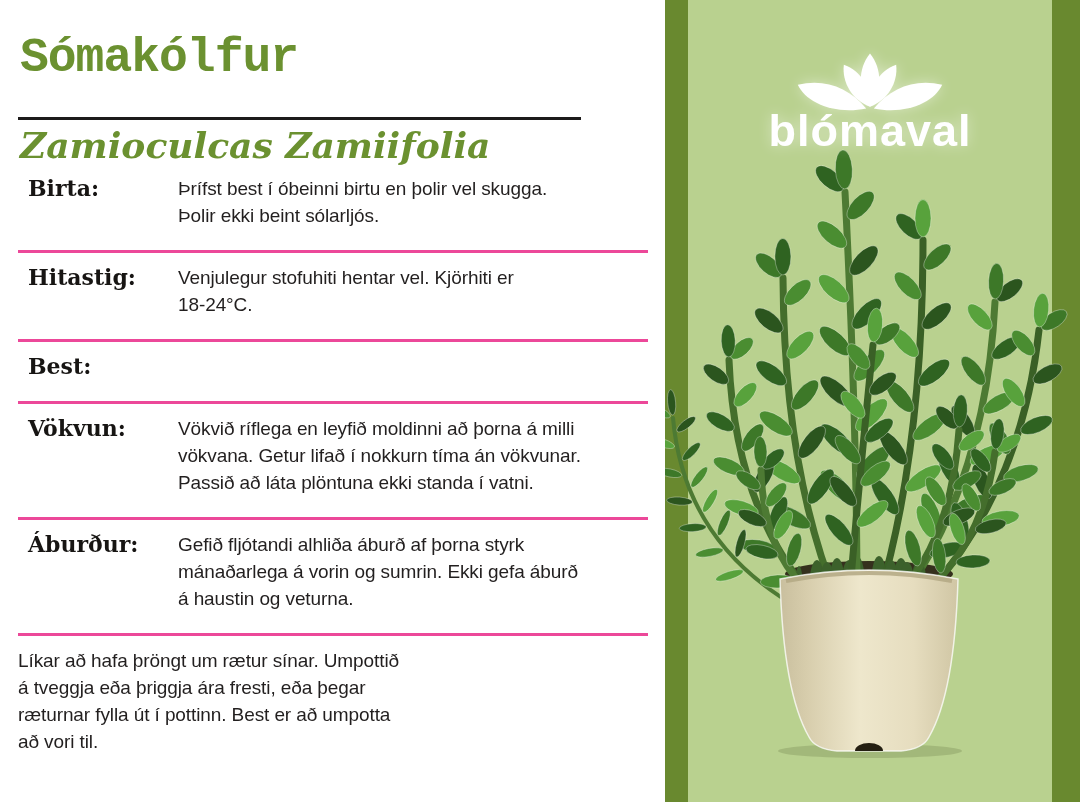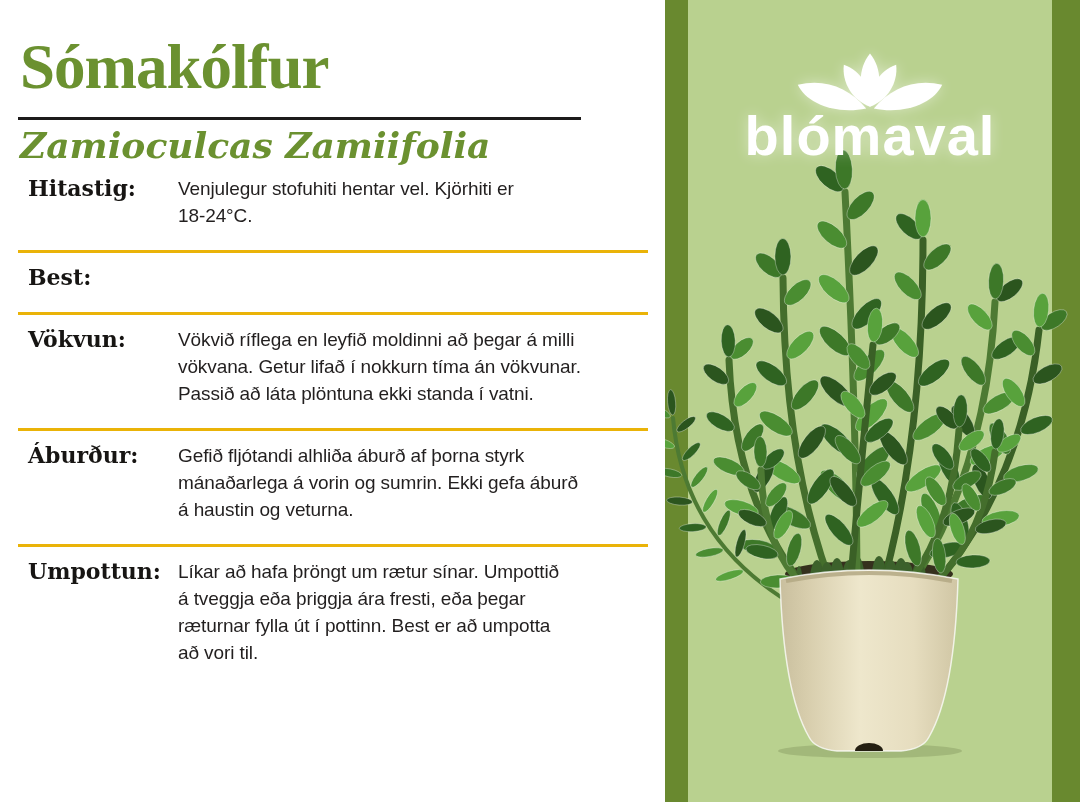--- a/index.html
+++ b/index.html
@@ -9,84 +9,88 @@
     --ink:#221f1f;
   }
   *{margin:0;padding:0;box-sizing:border-box}
   html,body{width:1080px;height:807px;overflow:hidden;background:#ffffff;
     font-family:"Liberation Sans",sans-serif}
   .card{position:relative;width:1080px;height:807px;background:#fff}
 
   
   .left{position:absolute;left:0;top:0;width:665px;height:807px}
   .title{position:absolute;left:20px;top:30px;
-    font-family:Liberation Serif, serif;font-weight:bold;font-size:63px;
+    font-family:Liberation Mono, monospace;font-weight:bold;font-size:48px;
     letter-spacing:-1px;color:var(--accent);line-height:1.2}
   .title-rule{position:absolute;left:18px;top:117px;width:563px;height:3px;
     background:#1d1b1b}
   .subtitle{position:absolute;left:20px;top:124px;
     font-family:"DejaVu Serif",serif;font-style:italic;font-weight:bold;
     font-size:36px;color:var(--accent)}
   .care{position:absolute;left:18px;top:164px;width:630px}
   .row{display:flex;padding:11px 0 21px 0}
-  .row + .row{border-top:3px solid #eab308}
+  .row + .row{border-top:3px solid #ec4899}
   .row-label{width:160px;flex:0 0 160px;padding-left:10px;
     font-family:"DejaVu Serif",serif;font-weight:bold;font-size:22px;
     color:#171513;line-height:27px}
   .row-text{flex:1;font-size:19px;line-height:27px;color:var(--ink);
     white-space:pre-line;letter-spacing:-.1px}
 
   
   .panel{position:absolute;left:665px;top:0;width:415px;height:802px;
     background:var(--panel);
     border-left:23px solid var(--frame);border-right:28px solid var(--frame)}
   .plant-svg{position:absolute;left:-23px;top:0;width:415px;height:802px;display:block}
   .logo{position:absolute;left:0;top:48px;width:364px;text-align:center;
     filter:drop-shadow(0 0 7px rgba(255,255,255,.45))}
   .logo svg{display:block;margin:0 auto 0 auto}
   .wordmark{font-family:"Liberation Sans",sans-serif;font-weight:bold;
-    font-size:56px;letter-spacing:1px;color:#ffffff;line-height:1;margin-top:-6px}
+    font-size:45px;letter-spacing:1px;color:#ffffff;line-height:1;margin-top:-6px}
 </style>
 </head>
 <body>
 
 <div class="card">
 
   <div class="left">
     <h1 class="title">Sómakólfur</h1>
     <div class="title-rule"></div>
     <div class="subtitle">Zamioculcas Zamiifolia</div>
     <div class="care" id="care-table">
+  <div class="row">
+    <div class="row-label">Birta:</div>
+    <div class="row-text">Þrífst best í óbeinni birtu en þolir vel skugga.
+Þolir ekki beint sólarljós.</div>
+  </div>
 
   <div class="row">
     <div class="row-label">Hitastig:</div>
     <div class="row-text">Venjulegur stofuhiti hentar vel. Kjörhiti er
 18-24°C.</div>
   </div>
 
   <div class="row">
     <div class="row-label">Best:</div>
   </div>
 
   <div class="row">
     <div class="row-label">Vökvun:</div>
-    <div class="row-text">Vökvið ríflega en leyfið moldinni að þegar á milli
+    <div class="row-text">Vökvið ríflega en leyfið moldinni að þorna á milli
 vökvana. Getur lifað í nokkurn tíma án vökvunar.
 Passið að láta plöntuna ekki standa í vatni.</div>
   </div>
 
   <div class="row">
     <div class="row-label">Áburður:</div>
     <div class="row-text">Gefið fljótandi alhliða áburð af þorna styrk
 mánaðarlega á vorin og sumrin. Ekki gefa áburð
 á haustin og veturna.</div>
   </div>
 
   <div class="row">
-    <div class="row-label">Umpottun:</div>
     <div class="row-text">Líkar að hafa þröngt um rætur sínar. Umpottið
 á tveggja eða þriggja ára fresti, eða þegar
 ræturnar fylla út í pottinn. Best er að umpotta
 að vori til.</div>
   </div>
 </div>
   </div>
 
   <div class="panel">
     <svg class="plant-svg" id="plant" viewBox="0 0 415 802" xmlns="http://www.w3.org/2000/svg">

